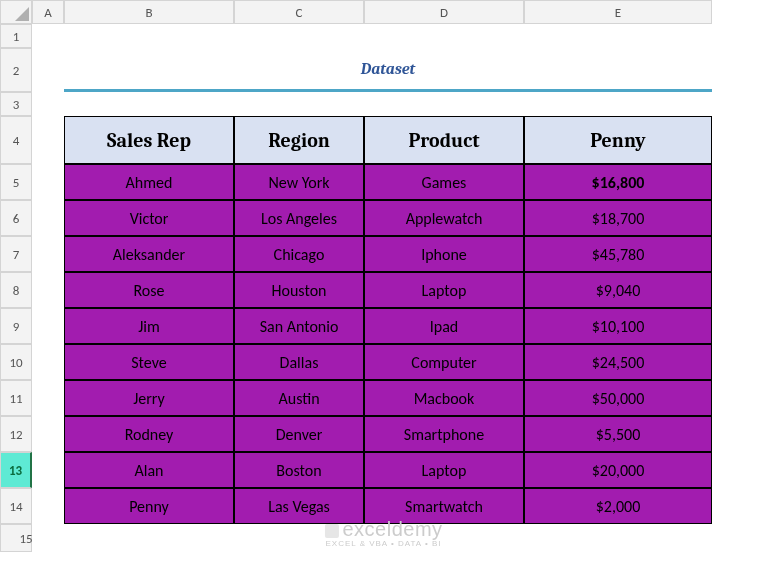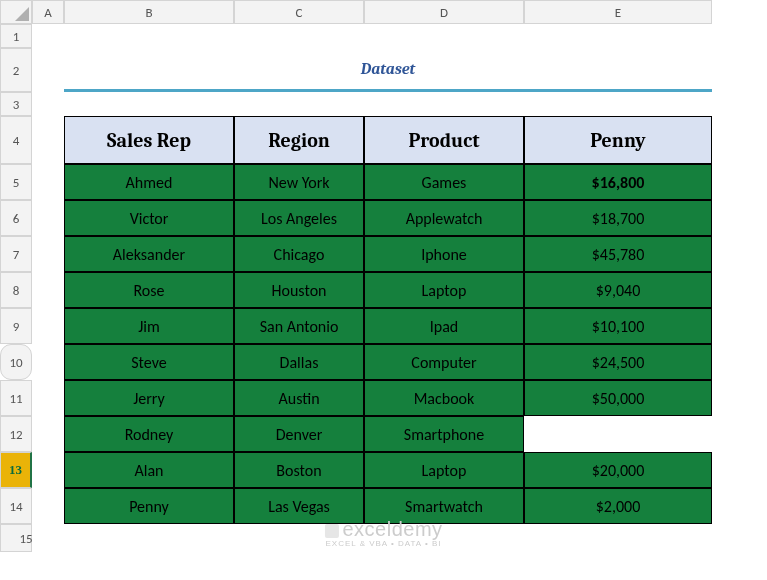--- a/index.html
+++ b/index.html
@@ -20,25 +20,24 @@
   .col-header, .row-header, .corner {
     background: #f3f3f3;
     border: 1px solid #d4d4d4;
     display: flex;
     align-items: center;
     justify-content: center;
     font-size: 13px;
     color: #555;
   }
   .row-header.selected {
-    background: #eab308;
+    background: #5eead4;
     color: #0a6b3d;
     font-weight: bold;
     border-right: 2px solid #217346;
-    font-family: Liberation Serif, serif;
   }
   .corner {
     background: #f3f3f3;
     position: relative;
   }
   .corner::after {
     content: "";
     position: absolute;
     right: 2px;
     bottom: 2px;
@@ -70,21 +69,21 @@
     background: #d9e1f2;
     border: 1px solid #000;
   }
   .td {
     display: flex;
     align-items: center;
     justify-content: center;
     font-family: Calibri, Arial, sans-serif;
     font-size: 16px;
     border: 1px solid #000;
-    background: #15803d;
+    background: #a21caf;
   }
   .watermark {
     position: absolute;
     left: 50%;
     bottom: 32px;
     transform: translateX(-50%);
     text-align: center;
     color: #ccc;
     font-family: Arial, sans-serif;
     pointer-events: none;
@@ -119,21 +118,21 @@
     <div class="col-header" style="grid-area: 1 / 6;">E</div>
     <div class="row-header" style="grid-area: 2 / 1;">1</div>
     <div class="row-header" style="grid-area: 3 / 1;">2</div>
     <div class="row-header" style="grid-area: 4 / 1;">3</div>
     <div class="row-header" style="grid-area: 5 / 1;">4</div>
     <div class="row-header" style="grid-area: 6 / 1;">5</div>
     <div class="row-header" style="grid-area: 7 / 1;">6</div>
     <div class="row-header" style="grid-area: 8 / 1;">7</div>
     <div class="row-header" style="grid-area: 9 / 1;">8</div>
     <div class="row-header" style="grid-area: 10 / 1;">9</div>
-    <div class="row-header" style="grid-area: 11 / 1; border-radius: 11px;">10</div>
+    <div class="row-header" style="grid-area: 11 / 1;">10</div>
     <div class="row-header" style="grid-area: 12 / 1;">11</div>
     <div class="row-header" style="grid-area: 13 / 1;">12</div>
     <div class="row-header selected" style="grid-area: 14 / 1;">13</div>
     <div class="row-header" style="grid-area: 15 / 1;">14</div>
     <div class="row-header" style="grid-area: 16 / 1; padding-left: 20px;">15</div>
     <div class="title-cell">Dataset</div>
     <div class="th" style="grid-area: 5 / 3;">Sales Rep</div>
     <div class="th" style="grid-area: 5 / 4;">Region</div>
     <div class="th" style="grid-area: 5 / 5;">Product</div>
     <div class="th" style="grid-area: 5 / 6;">Penny</div>
@@ -161,20 +160,21 @@
     <div class="td" style="grid-area: 11 / 4;">Dallas</div>
     <div class="td" style="grid-area: 11 / 5;">Computer</div>
     <div class="td" style="grid-area: 11 / 6;">$24,500</div>
     <div class="td" style="grid-area: 12 / 3;">Jerry</div>
     <div class="td" style="grid-area: 12 / 5;">Macbook</div>
     <div class="td" style="grid-area: 12 / 4;">Austin</div>
     <div class="td" style="grid-area: 12 / 6;">$50,000</div>
     <div class="td" style="grid-area: 13 / 3;">Rodney</div>
     <div class="td" style="grid-area: 13 / 4;">Denver</div>
     <div class="td" style="grid-area: 13 / 5;">Smartphone</div>
+    <div class="td" style="grid-area: 13 / 6;">$5,500</div>
     <div class="td" style="grid-area: 14 / 3;">Alan</div>
     <div class="td" style="grid-area: 14 / 4;">Boston</div>
     <div class="td" style="grid-area: 14 / 5;">Laptop</div>
     <div class="td" style="grid-area: 14 / 6;">$20,000</div>
     <div class="td" style="grid-area: 15 / 3;">Penny</div>
     <div class="td" style="grid-area: 15 / 4;">Las Vegas</div>
     <div class="td" style="grid-area: 15 / 5;">Smartwatch</div>
     <div class="td" style="grid-area: 15 / 6;">$2,000</div>
   </div>
 

